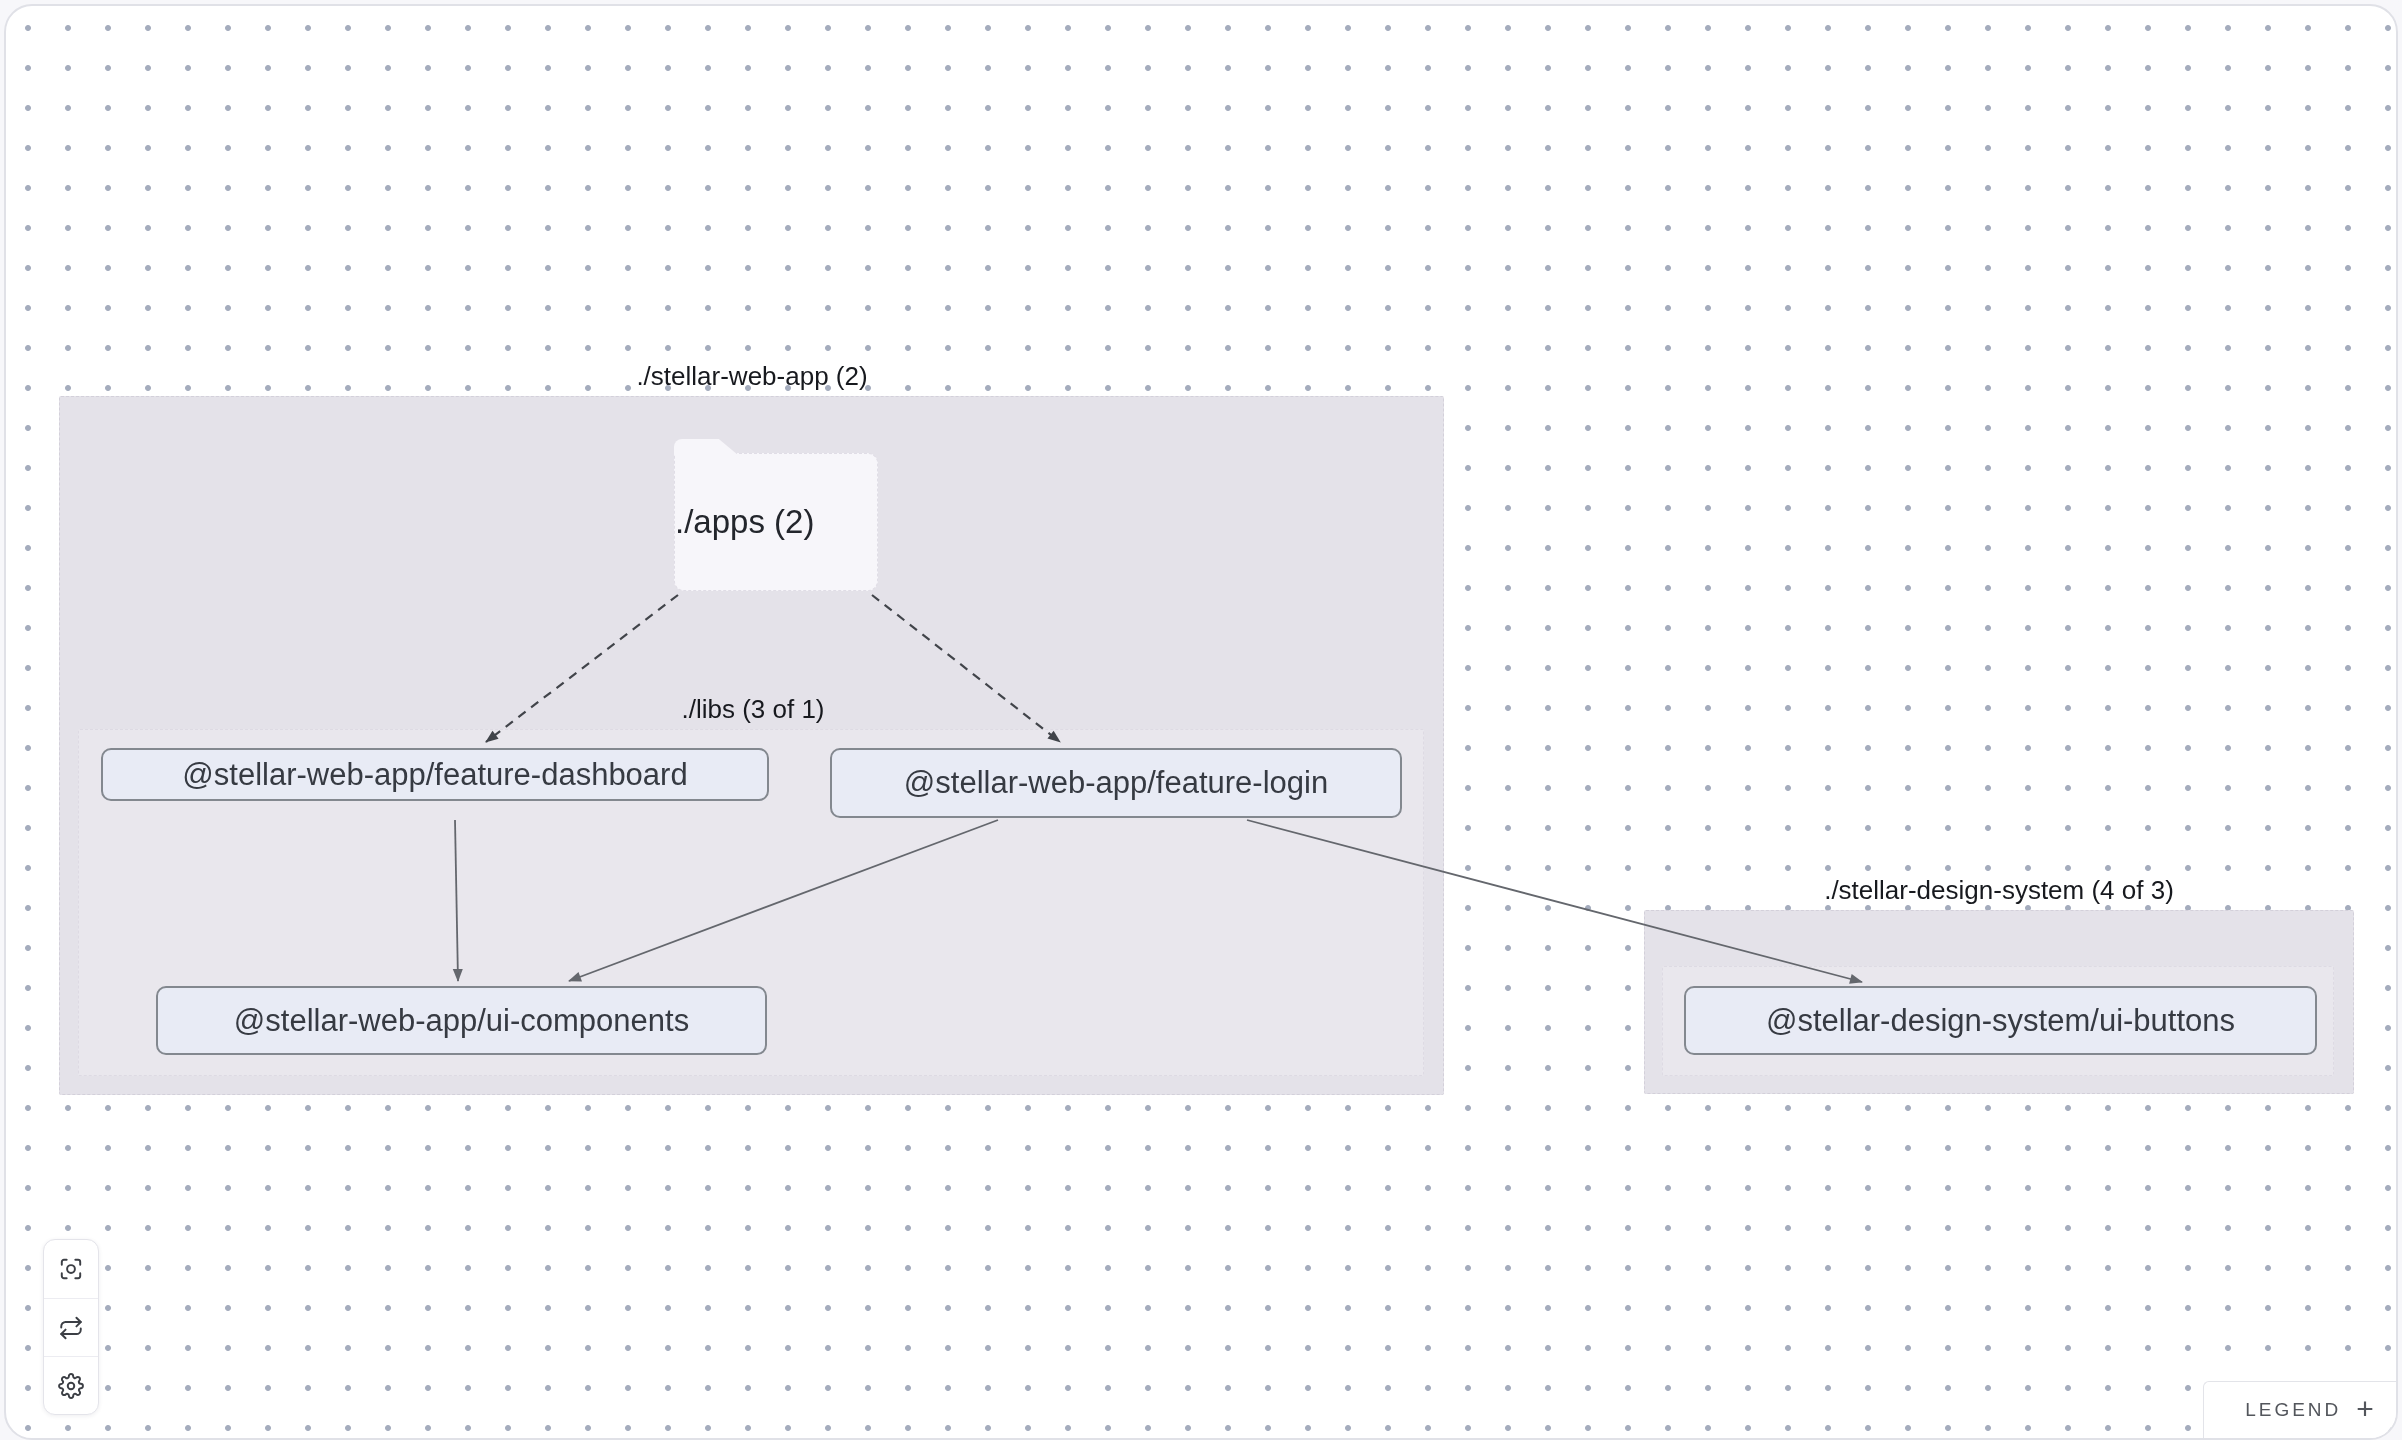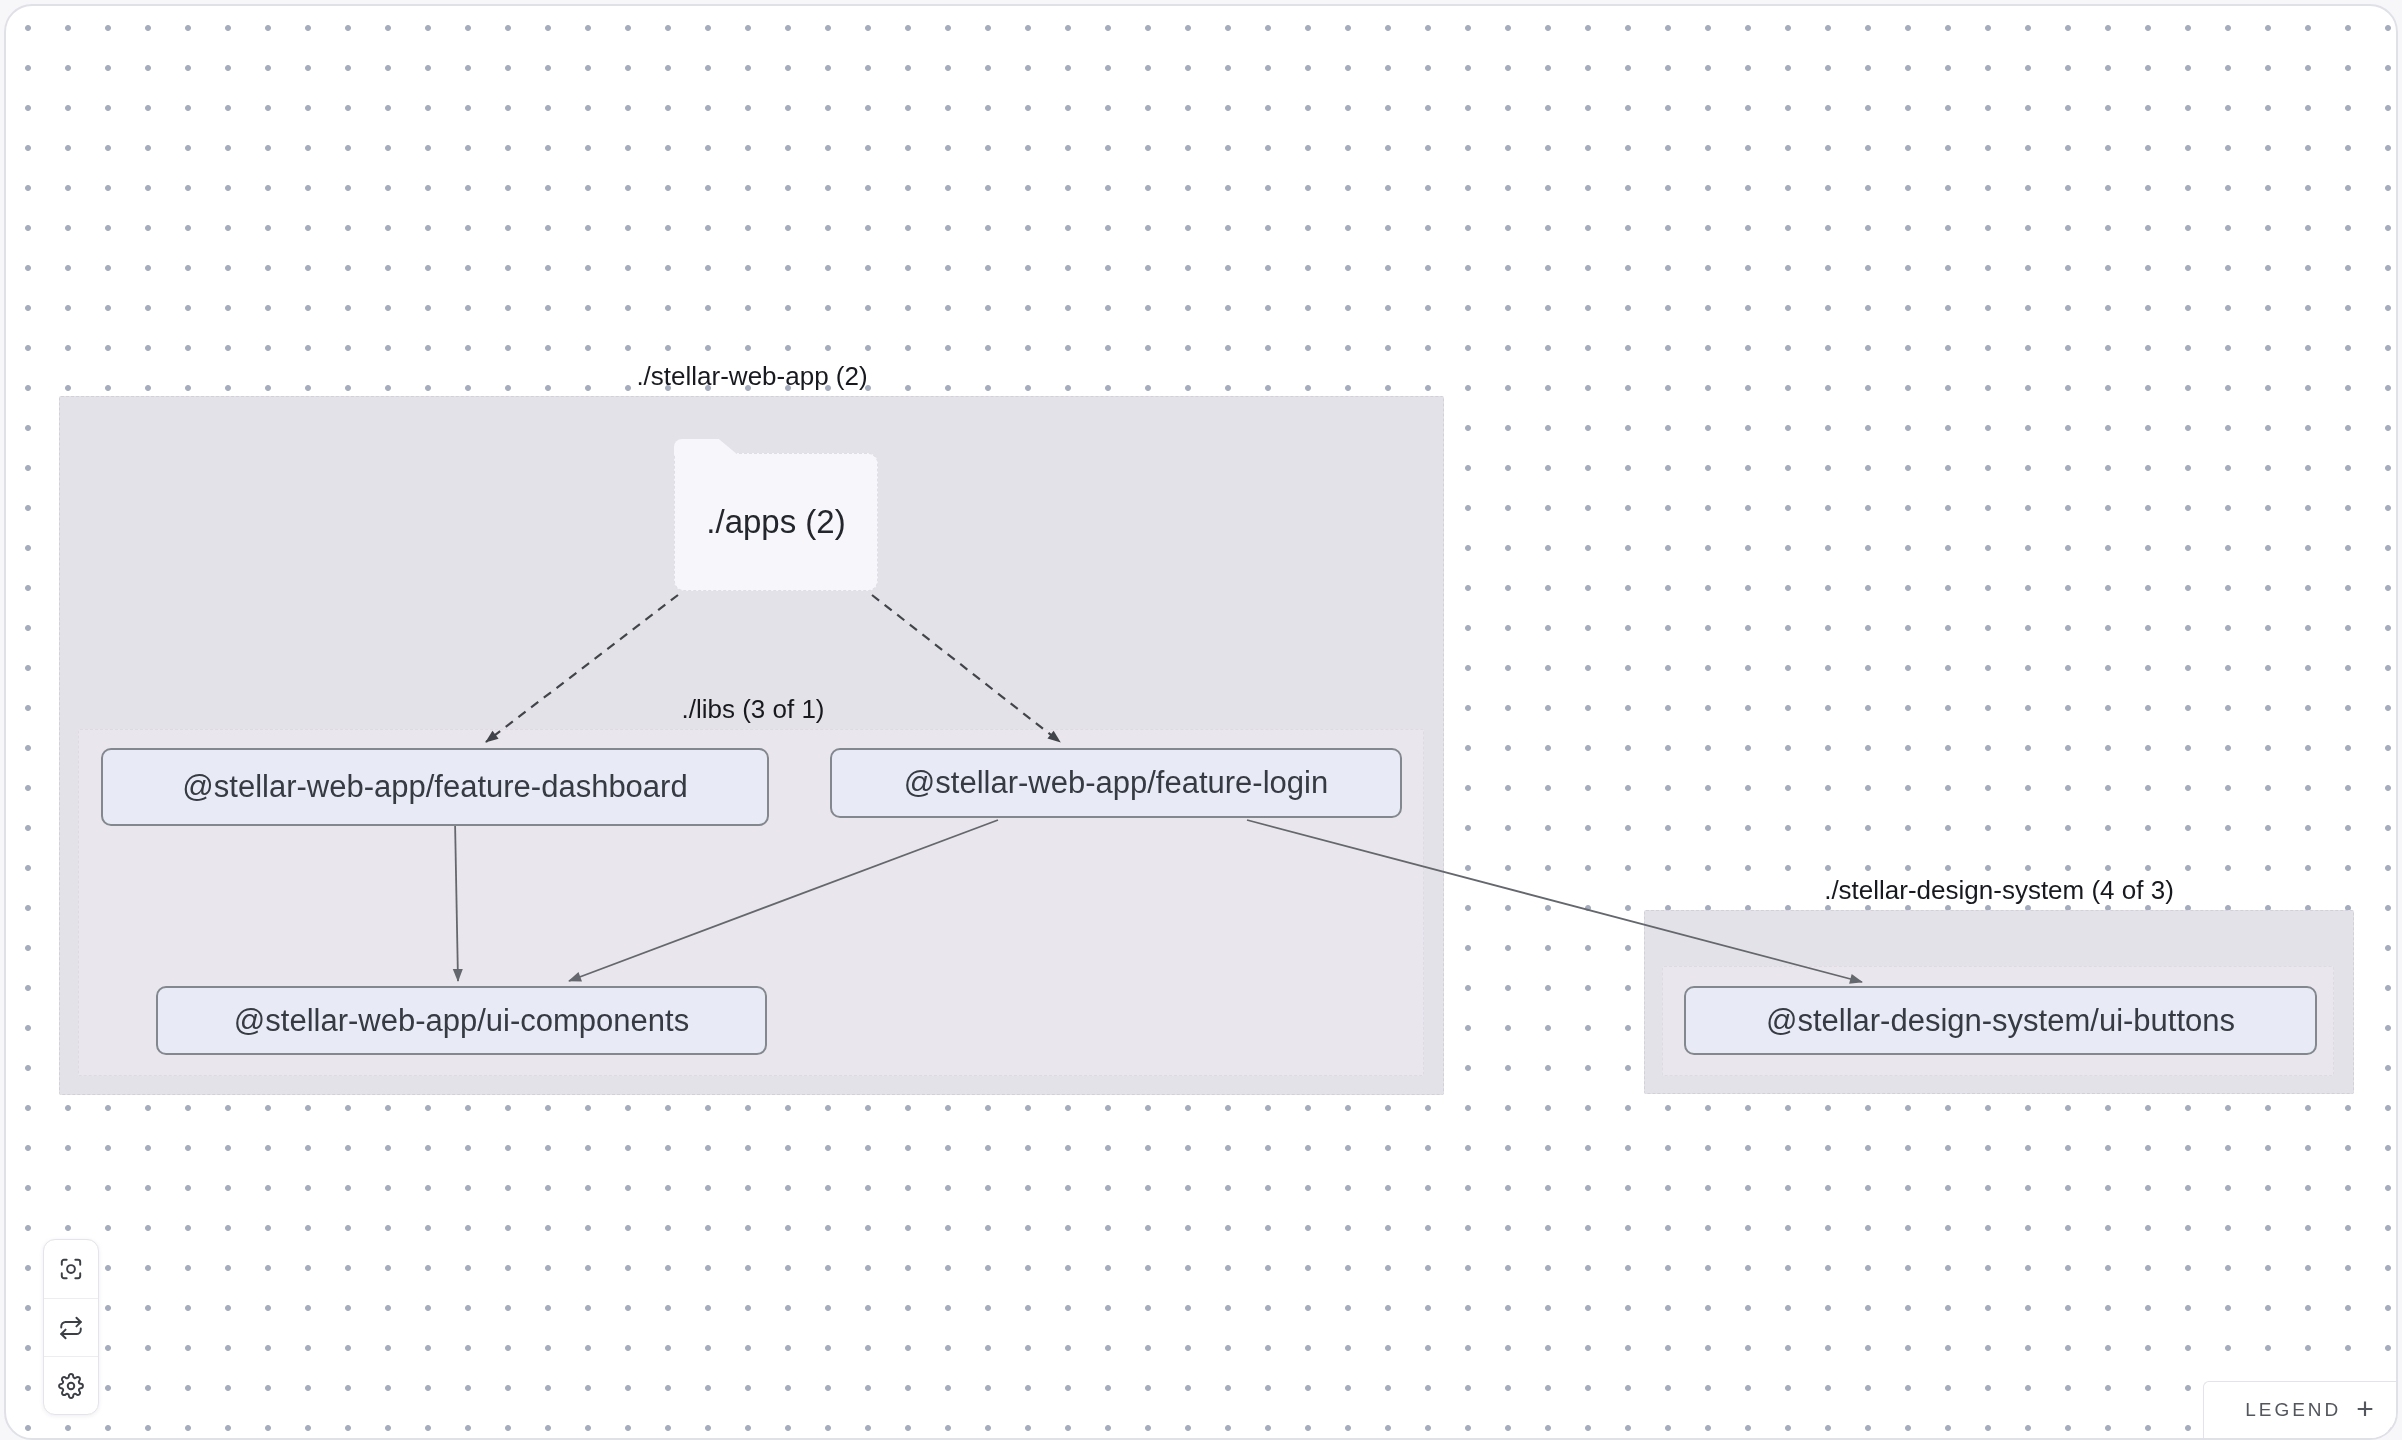--- a/index.html
+++ b/index.html
@@ -25,21 +25,21 @@
   }
   .group-label {
     position:absolute; z-index:3; text-align:center;
     font-size:26px; color:#17191e; line-height:38px; white-space:nowrap;
   }
 
   .folder {
     position:absolute; left:668px; top:447px; width:204px; height:138px;
     background:#f7f6fa; border:1px dashed #e0dde6;
     border-radius:0 10px 10px 10px; z-index:3;
-    display:flex; align-items:center; justify-content:center;
+    display:flex; align-items:center; justify-content:flex-start;
   }
   .folder::before {
     content:""; position:absolute; left:-1px; top:-15px; width:64px; height:16px;
     background:#f7f6fa; border-radius:8px 2px 0 0;
     clip-path:polygon(0 0, 70% 0, 100% 100%, 0 100%);
   }
   .folder .node-label { font-size:33px; color:#23262c; }
 
   .node {
     position:absolute; z-index:3; background:#e8ebf5;
@@ -108,21 +108,21 @@
     <line class="edge-dashed" x1="866" y1="589" x2="1054" y2="736" marker-end="url(#arrow-dark)"></line>
     <line class="edge-solid" x1="449" y1="814" x2="452" y2="975" marker-end="url(#arrow-gray)"></line>
     <line class="edge-solid" x1="992" y1="814" x2="563" y2="975" marker-end="url(#arrow-gray)"></line>
     <line class="edge-solid" x1="1241" y1="814" x2="1856" y2="976" marker-end="url(#arrow-gray)"></line>
   </svg>
 
   <div class="folder">
     <span class="node-label">./apps (2)</span>
   </div>
 
-  <div class="node" style="left:95px; top:742px; width:668px; height:78px;">
+  <div class="node" style="left:95px; top:742px; width:668px; height:53px;">
     <span class="node-label">@stellar-web-app/feature-dashboard</span>
   </div>
 
   <div class="node" style="left:824px; top:742px; width:572px; height:70px;">
     <span class="node-label">@stellar-web-app/feature-login</span>
   </div>
 
   <div class="node" style="left:150px; top:980px; width:611px; height:69px;">
     <span class="node-label">@stellar-web-app/ui-components</span>
   </div>

